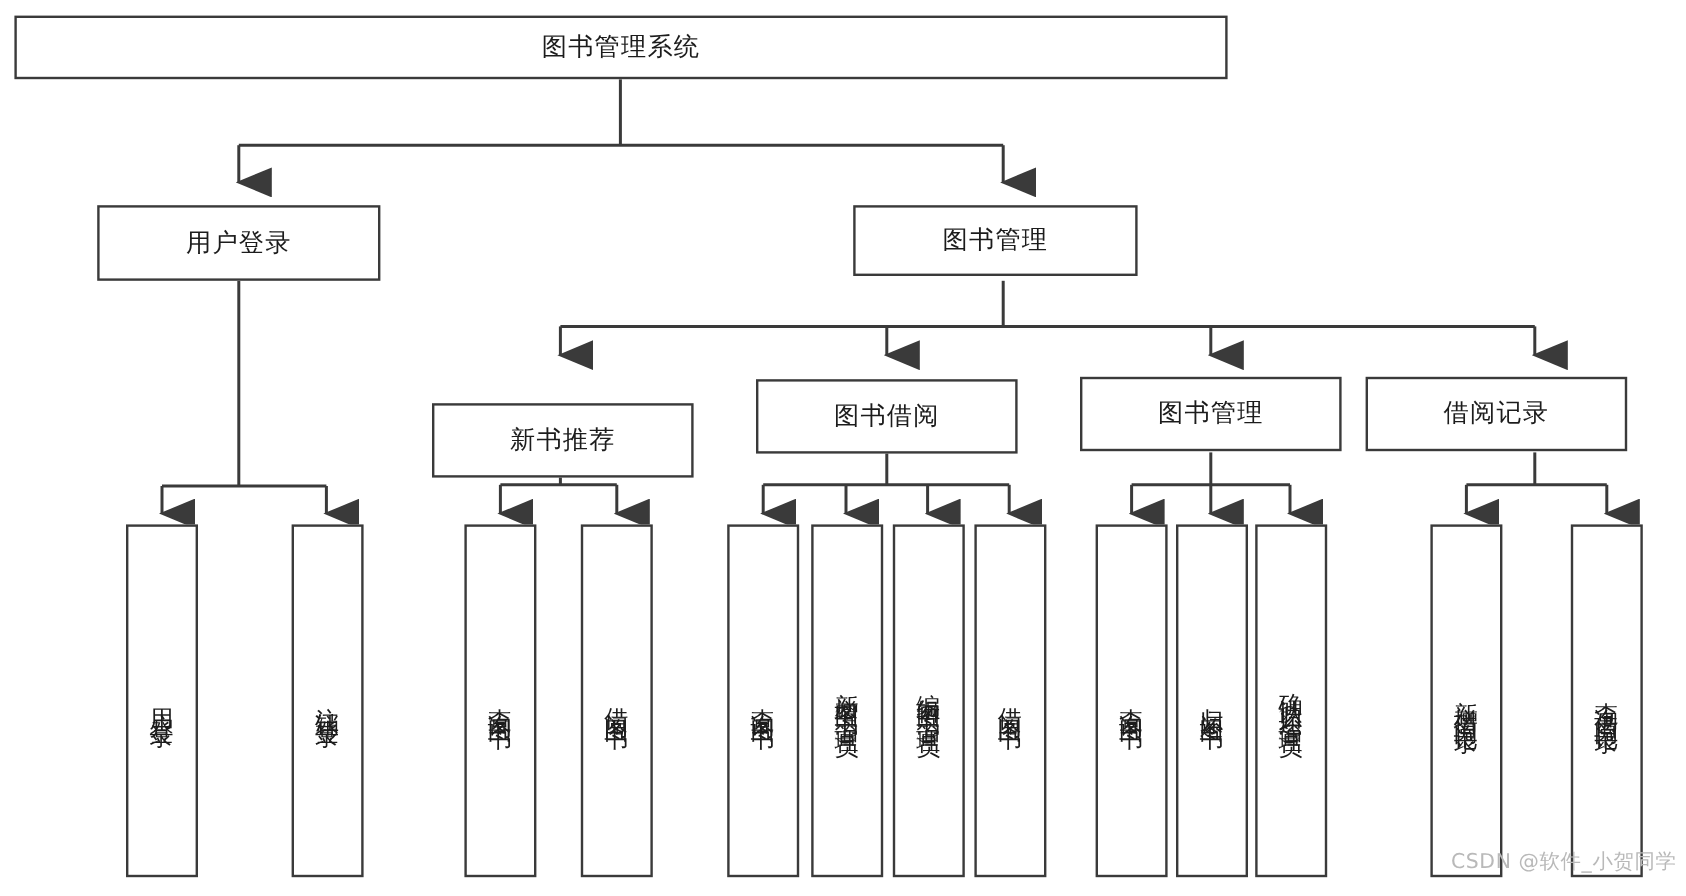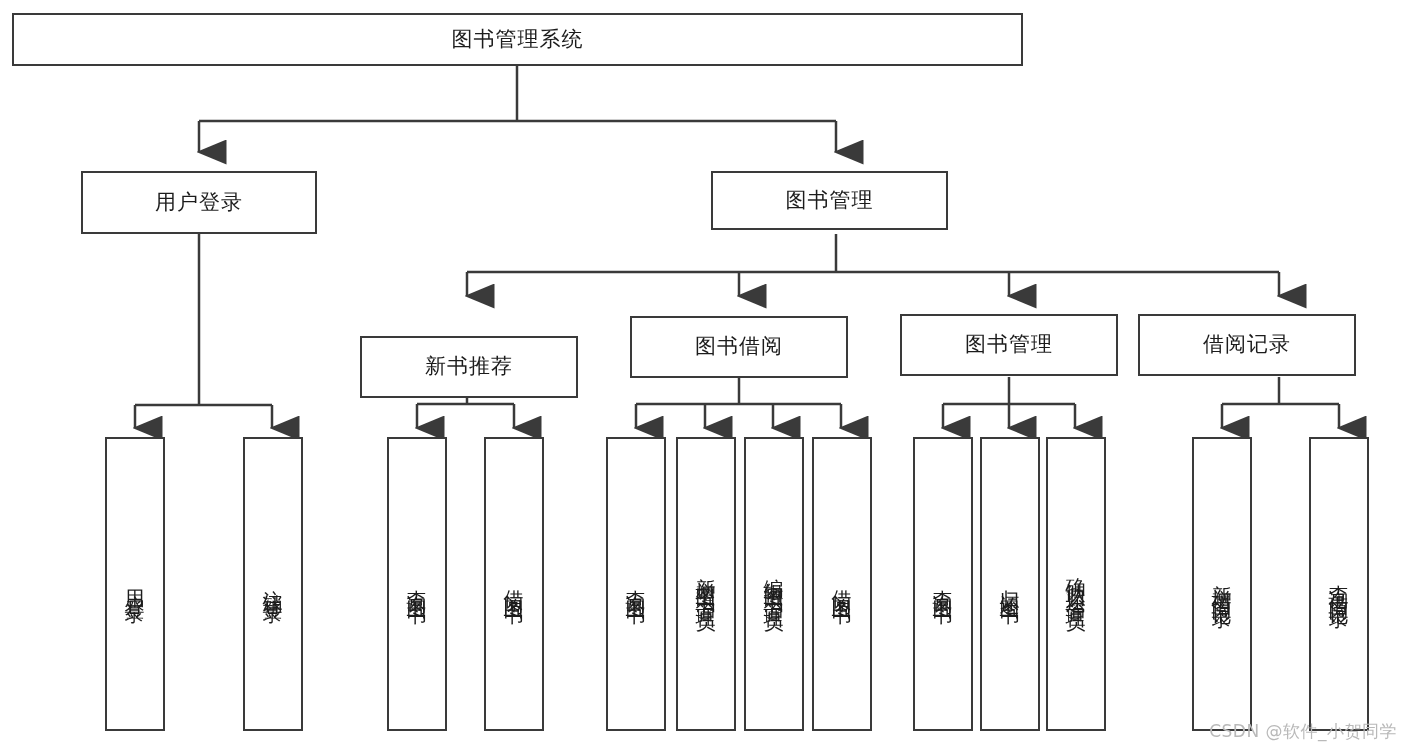--- a/index.html
+++ b/index.html
@@ -51,21 +51,21 @@
     position: absolute;
     left: 0;
     top: 0;
     width: 1405px;
     height: 747px;
     pointer-events: none;
   }
   .watermark {
     position: absolute;
     right: 8px;
-    bottom: 4px;
+    bottom: 18px;
     font-size: 17px;
     color: #b9b9b9;
     letter-spacing: 0.5px;
     white-space: nowrap;
   }
 </style>
 </head>
 <body>
 
 <div id="canvas">

